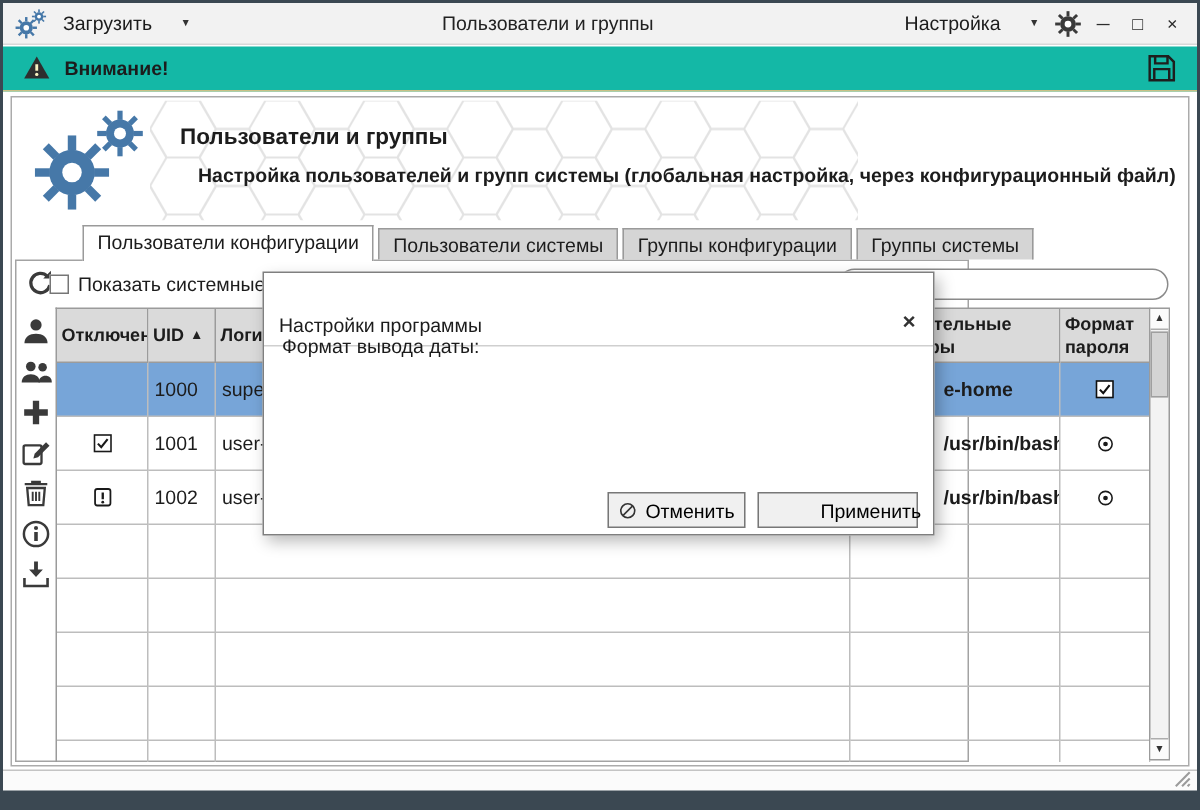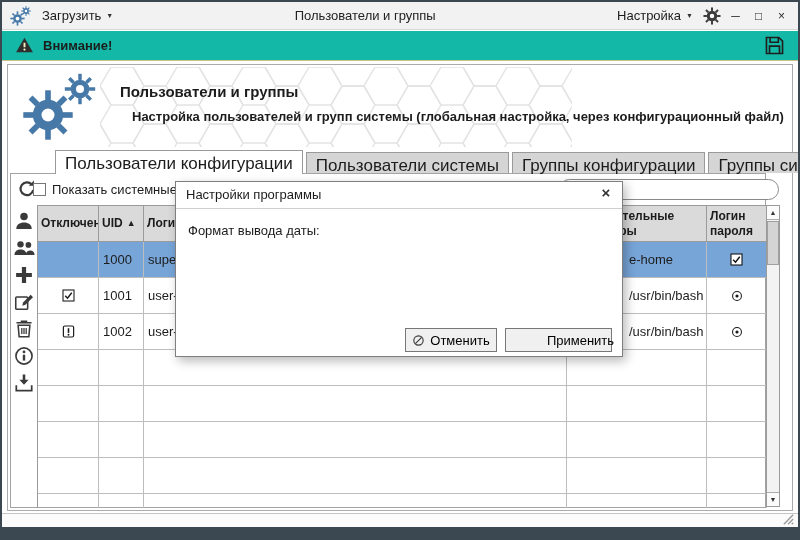--- a/index.html
+++ b/index.html
@@ -3,21 +3,21 @@
 <meta charset="utf-8">
 <style>
   html,body{margin:0;padding:0;background:#e9e9e9;}
   .window{position:relative;width:800px;height:540px;background:#fff;overflow:hidden;
           font-family:"Liberation Sans",sans-serif;color:#1c1c1c;}
   .window::after{content:"";position:absolute;inset:0;border:2px solid #3b4852;pointer-events:none;z-index:120;}
 
   
   .titlebar{position:absolute;left:2px;top:2px;width:796px;height:28px;background:#f2f2f2;
             border-bottom:1px solid #d8d8d8;display:flex;align-items:center;padding:0 8px;box-sizing:border-box;gap:6px;}
-  .menu-btn{display:flex;align-items:center;gap:5px;font-size:13px;padding:2px 4px;cursor:default;}
+  .menu-btn{display:flex;align-items:center;gap:19px;font-size:13px;padding:2px 4px;cursor:default;}
   .caret{font-size:7px;color:#333;line-height:1;}
   .tb-title{flex:1;text-align:center;font-size:13px;color:#222;}
   .winbtn{width:17px;text-align:center;font-size:12px;color:#2c2c2c;line-height:16px;}
   .ic{display:inline-block;vertical-align:middle;}
   .blue{color:#4678a8;}
   .darkicon{color:#3a3a3a;}
 
   
   .warnbar{position:absolute;left:2px;top:31px;width:796px;height:30px;background:#14b8a6;
            border-bottom:1px solid #c9c186;display:flex;align-items:center;padding:0 12px;box-sizing:border-box;}
@@ -27,26 +27,26 @@
   
   .frame{position:absolute;left:7px;top:64px;width:786px;height:447px;border:1px solid #ababab;background:#fff;box-sizing:border-box;}
   .pagehead{position:absolute;left:0;top:0;width:784px;height:84px;overflow:hidden;}
   .hexbg{position:absolute;left:92px;top:2px;}
   .gearlogo{position:absolute;left:12px;top:6px;}
   .ph-title{position:absolute;left:112px;top:18px;font-size:15px;font-weight:bold;}
   .ph-sub{position:absolute;left:112px;top:44px;width:660px;font-size:13px;font-weight:bold;padding-left:12px;}
 
   
   .tabbar{position:absolute;left:2px;top:84px;height:24px;display:flex;align-items:flex-end;padding-left:45px;gap:3px;z-index:3;}
-  .tab{background:#d5d5d5;border:1px solid #9a9a9a;border-bottom:none;font-size:17px;
+  .tab{background:#d5d5d5;border:1px solid #9a9a9a;border-bottom:none;font-size:13px;
        padding:3px 9px 3px 9px;height:21px;box-sizing:border-box;white-space:nowrap;text-align:right;}
   .tab.active{background:#fff;height:24px;margin-bottom:-1px;z-index:4;}
 
   
-  .panel{position:absolute;left:2px;top:108px;width:756px;height:335px;border:1px solid #a3a3a3;background:#fff;box-sizing:border-box;}
+  .panel{position:absolute;left:2px;top:108px;width:636px;height:335px;border:1px solid #a3a3a3;background:#fff;box-sizing:border-box;}
   .refresh-btn{position:absolute;left:5px;top:4px;}
   .cbx{position:absolute;left:22px;top:9px;width:13px;height:13px;border:1px solid #767676;background:#fff;box-sizing:border-box;}
   .cbx-label{position:absolute;left:41px;top:8px;font-size:13px;white-space:nowrap;}
   .search-wrap{position:absolute;left:548px;top:5px;width:220px;height:21px;}
   .search-wrap input{width:100%;height:100%;box-sizing:border-box;border:1px solid #8a8a8a;border-radius:11px;
                      padding:0 8px 0 26px;font-size:13px;font-family:"Liberation Sans",sans-serif;color:#333;outline:none;background:#fff;}
   .search-wrap input::placeholder{color:#8a8a8a;}
   .search-ic{position:absolute;left:7px;top:3px;color:#555;}
 
   
@@ -59,21 +59,21 @@
   .th{background:#dadada;border-right:1px solid #9b9b9b;border-bottom:1px solid #9b9b9b;box-sizing:border-box;
       font-size:12px;font-weight:bold;padding:2px 3px;display:flex;align-items:center;overflow:hidden;line-height:1.25;}
   .tr{display:flex;height:36px;}
   .td{border-right:1px solid #bdbdbd;border-bottom:1px solid #bdbdbd;box-sizing:border-box;
       font-size:13px;display:flex;align-items:center;padding:0 4px;overflow:hidden;white-space:nowrap;}
   .c-dis{width:61px;}
   .c-uid{width:45px;}
   .c-log{width:423px;}
   .c-ext{width:140px;}
   .c-pw{width:60px;}
-  .td.c-ext{padding-left:62px;}
+  .td.c-ext{padding-left:62px;font-weight:bold;}
   .td.c-dis,.td.c-pw{justify-content:center;}
   .tr.sel{background:#77a5d8;}
   .sortmark{font-size:9px;margin-left:4px;color:#222;}
   .th.c-pw,.th.c-ext{white-space:normal;}
 
   
   .scrollbar{position:absolute;left:755px;top:31px;width:14px;height:302px;border:1px solid #9b9b9b;
              background:#f3f3f3;box-sizing:border-box;}
   .sb-btn{position:absolute;left:0;width:12px;height:13px;background:#fbfbfb;font-size:7px;color:#333;
           display:flex;align-items:center;justify-content:center;}
@@ -82,21 +82,21 @@
   .sb-thumb{position:absolute;left:0;top:15px;width:12px;height:44px;background:#d4d4d4;border:1px solid #9f9f9f;box-sizing:border-box;}
 
   
   .statusbar{position:absolute;left:2px;top:513px;width:796px;height:14px;background:#fbfbfb;border-top:1px solid #c4c4c4;box-sizing:border-box;}
   .grip{position:absolute;right:3px;bottom:1px;}
   .bottomband{position:absolute;left:2px;top:527px;width:796px;height:11px;background:#3b4852;}
 
   
   .dialog{position:absolute;left:175px;top:181px;width:448px;height:176px;background:#fff;border:1px solid #7f7f7f;
           box-sizing:border-box;z-index:50;box-shadow:3px 4px 10px rgba(0,0,0,.28);}
-  .dlg-titlebar{position:relative;height:26px;border-bottom:1px solid #cfcfcf;}
+  .dlg-titlebar{position:relative;height:26px;border-bottom:1px solid #cfcfcf;margin-top:22px;}
   .dlg-title{position:absolute;left:10px;top:5px;font-size:13px;}
   .dlg-close{position:absolute;right:8px;top:2px;font-size:15px;font-weight:bold;color:#333;width:16px;text-align:center;}
   .dlg-label{position:absolute;left:12px;top:41px;font-size:13px;}
   .combo{position:absolute;left:140px;top:37px;width:297px;height:24px;border:1px solid #7a7a7a;box-sizing:border-box;background:#fff;}
   .combo-val{position:absolute;left:6px;top:3px;font-size:13px;}
   .combo-btn{position:absolute;right:0;top:0;width:21px;height:100%;background:#e3e3e3;border-left:1px solid #7a7a7a;
              box-sizing:border-box;display:flex;align-items:center;justify-content:center;}
   .combo-arrow{font-size:8px;color:#111;}
   .btn{position:absolute;top:146px;height:24px;background:#f0f0f0;border:1px solid #777;box-sizing:border-box;
        font-size:13px;font-family:"Liberation Sans",sans-serif;display:inline-flex;align-items:center;justify-content:center;gap:5px;}
@@ -306,21 +306,21 @@
 
       <div class="table">
         <div class="thead">
           <div class="th c-dis">Отключен</div>
           <div class="th c-uid">
             <span>UID</span>
             <span class="sortmark">▲</span>
           </div>
           <div class="th c-log">Логин</div>
           <div class="th c-ext">Дополнительные параметры</div>
-          <div class="th c-pw">Логин пароля</div>
+          <div class="th c-pw">Формат пароля</div>
         </div>
 
         <div class="tr sel">
           <div class="td c-dis"></div>
           <div class="td c-uid">1000</div>
           <div class="td c-log">superuser</div>
           <div class="td c-ext">e-home</div>
           <div class="td c-pw">
             <svg class="ic" width="15" height="15" style="color:#101010">
                 <use href="#i-cbx-checked" width="15" height="15"></use>

